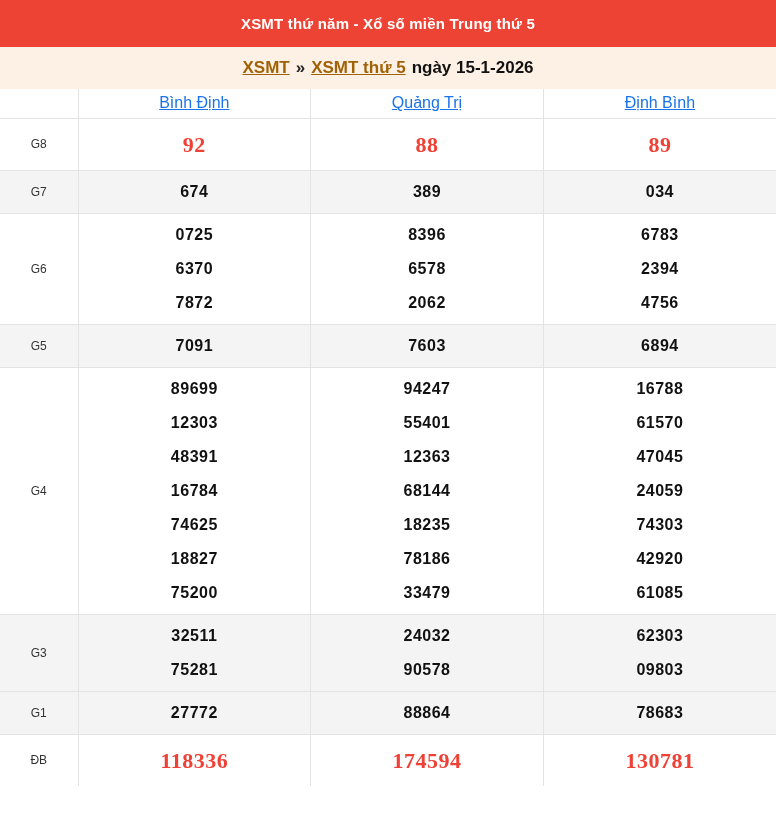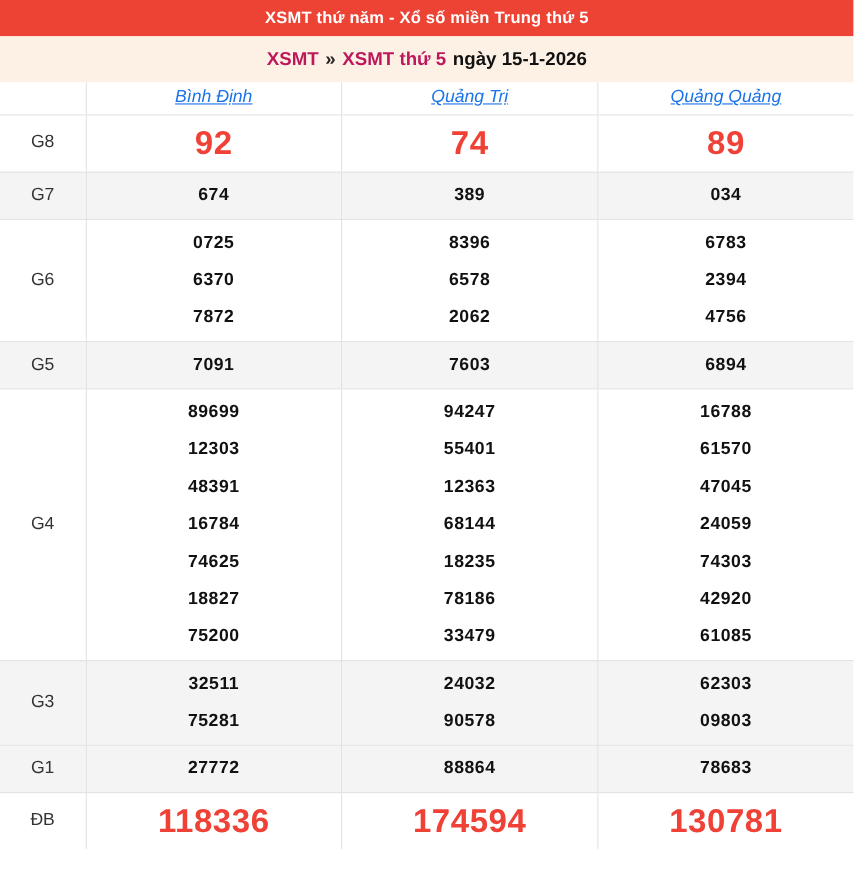--- a/index.html
+++ b/index.html
@@ -14,69 +14,69 @@
   }
   *{box-sizing:border-box;margin:0;padding:0;}
   html,body{background:#ffffff;}
   body{
     width:776px;
     font-family:"Liberation Sans","DejaVu Sans",sans-serif;
     -webkit-font-smoothing:antialiased;
   }
   .title-bar{
     background:var(--red-bar);
-    height:33px;
+    height:47px;
     display:flex;align-items:center;justify-content:center;
   }
   .title-bar h1{
     color:#ffffff;font-size:15px;font-weight:bold;letter-spacing:.2px;
   }
   .breadcrumb{
     background:var(--cream);
     height:42px;
     display:flex;align-items:center;justify-content:center;
     font-size:17px;font-weight:bold;color:var(--ink);
     gap:6px;
   }
   .breadcrumb a{
-    color:#be185d;cursor:pointer;
+    color:#a16207;text-decoration:underline;cursor:pointer;
   }
   .breadcrumb .sep{font-weight:bold;color:#222;}
   table.results{
     width:776px;
     border-collapse:collapse;
     border-style:hidden; 
     table-layout:fixed;
   }
   table.results td,table.results th{
     border:1px solid var(--border);
     text-align:center;vertical-align:middle;
   }
   col.c-label{width:78px;}
   thead th{
     height:29px;
     font-weight:normal;
     background:#ffffff;
   }
   thead th a{
-    color:var(--blue);font-size:16px;text-decoration:underline;cursor:pointer;font-style:italic;
+    color:var(--blue);font-size:16px;text-decoration:underline;cursor:pointer;
   }
   td.label-cell{
-    font-size:16px;color:var(--label-ink);font-weight:normal;
+    font-size:12px;color:var(--label-ink);font-weight:normal;
     background:transparent;
   }
   td.num-cell{padding:4px 0;}
   .num{
     font-size:16px;font-weight:bold;color:var(--ink);
     line-height:34px;letter-spacing:.5px;
   }
   tr.shaded{background:var(--shade);}
   tr.g8 .num,tr.special .num{
     color:var(--red-num);
-    font-size:30px;line-height:43px;letter-spacing:.5px;
+    font-size:22px;line-height:43px;letter-spacing:.5px;font-family:Liberation Serif, serif;
   }
 </style>
 </head>
 <body>
 
 <header class="title-bar">
   <h1>XSMT thứ năm - Xổ số miền Trung thứ 5</h1>
 </header>
 
 <nav class="breadcrumb">
@@ -96,32 +96,32 @@
   <thead>
     <tr>
       <th></th>
       <th>
         <a>Bình Định</a>
       </th>
       <th>
         <a>Quảng Trị</a>
       </th>
       <th>
-        <a>Quảng Quảng</a>
+        <a>Định Bình</a>
       </th>
     </tr>
   </thead>
   <tbody>
       <tr class="g8">
         <td class="label-cell">G8</td>
         <td class="num-cell">
           <div class="num">92</div>
         </td>
         <td class="num-cell">
-          <div class="num">74</div>
+          <div class="num">88</div>
         </td>
         <td class="num-cell">
           <div class="num">89</div>
         </td>
       </tr>
       <tr class="shaded">
         <td class="label-cell">G7</td>
         <td class="num-cell">
           <div class="num">674</div>
         </td>

